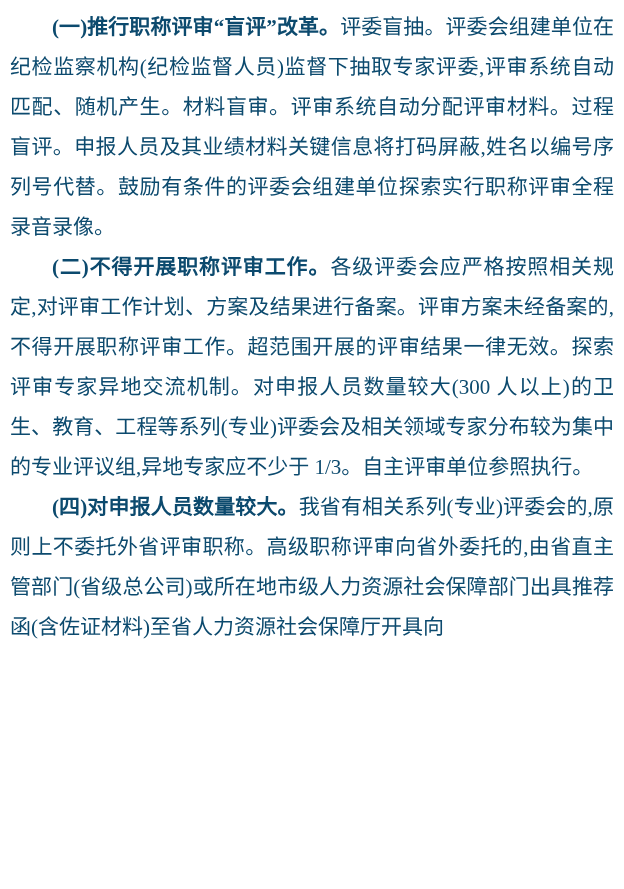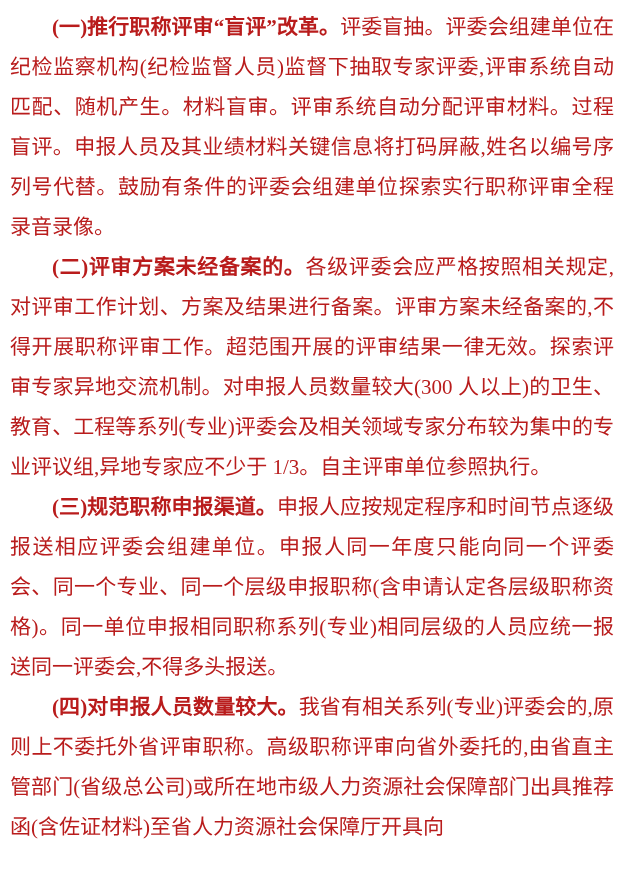--- a/index.html
+++ b/index.html
@@ -32,18 +32,17 @@
   .para-heading {
     font-weight: 700;
   }
   .para-body {
     font-weight: 400;
   }
 </style>
 </head>
 <body style="background: rgb(255, 255, 255);">
 
-<div class="doc" style="color: #b91c1c;">
+<div class="doc" style="color: #0c4a6e;">
   <p class="para"><span class="para-heading">(一)推行职称评审“盲评”改革。</span><span class="para-body">评委盲抽。评委会组建单位在纪检监察机构(纪检监督人员)监督下抽取专家评委,评审系统自动匹配、随机产生。材料盲审。评审系统自动分配评审材料。过程盲评。申报人员及其业绩材料关键信息将打码屏蔽,姓名以编号序列号代替。鼓励有条件的评委会组建单位探索实行职称评审全程录音录像。</span></p>
-  <p class="para"><span class="para-heading">(二)评审方案未经备案的。</span><span class="para-body">各级评委会应严格按照相关规定,对评审工作计划、方案及结果进行备案。评审方案未经备案的,不得开展职称评审工作。超范围开展的评审结果一律无效。探索评审专家异地交流机制。对申报人员数量较大(300 人以上)的卫生、教育、工程等系列(专业)评委会及相关领域专家分布较为集中的专业评议组,异地专家应不少于 1/3。自主评审单位参照执行。</span></p>
-  <p class="para"><span class="para-heading">(三)规范职称申报渠道。</span><span class="para-body">申报人应按规定程序和时间节点逐级报送相应评委会组建单位。申报人同一年度只能向同一个评委会、同一个专业、同一个层级申报职称(含申请认定各层级职称资格)。同一单位申报相同职称系列(专业)相同层级的人员应统一报送同一评委会,不得多头报送。</span></p>
+  <p class="para"><span class="para-heading">(二)不得开展职称评审工作。</span><span class="para-body">各级评委会应严格按照相关规定,对评审工作计划、方案及结果进行备案。评审方案未经备案的,不得开展职称评审工作。超范围开展的评审结果一律无效。探索评审专家异地交流机制。对申报人员数量较大(300 人以上)的卫生、教育、工程等系列(专业)评委会及相关领域专家分布较为集中的专业评议组,异地专家应不少于 1/3。自主评审单位参照执行。</span></p>
   <p class="para"><span class="para-heading">(四)对申报人员数量较大。</span><span class="para-body">我省有相关系列(专业)评委会的,原则上不委托外省评审职称。高级职称评审向省外委托的,由省直主管部门(省级总公司)或所在地市级人力资源社会保障部门出具推荐函(含佐证材料)至省人力资源社会保障厅开具向</span></p>
 </div>
 
 </body></html>

